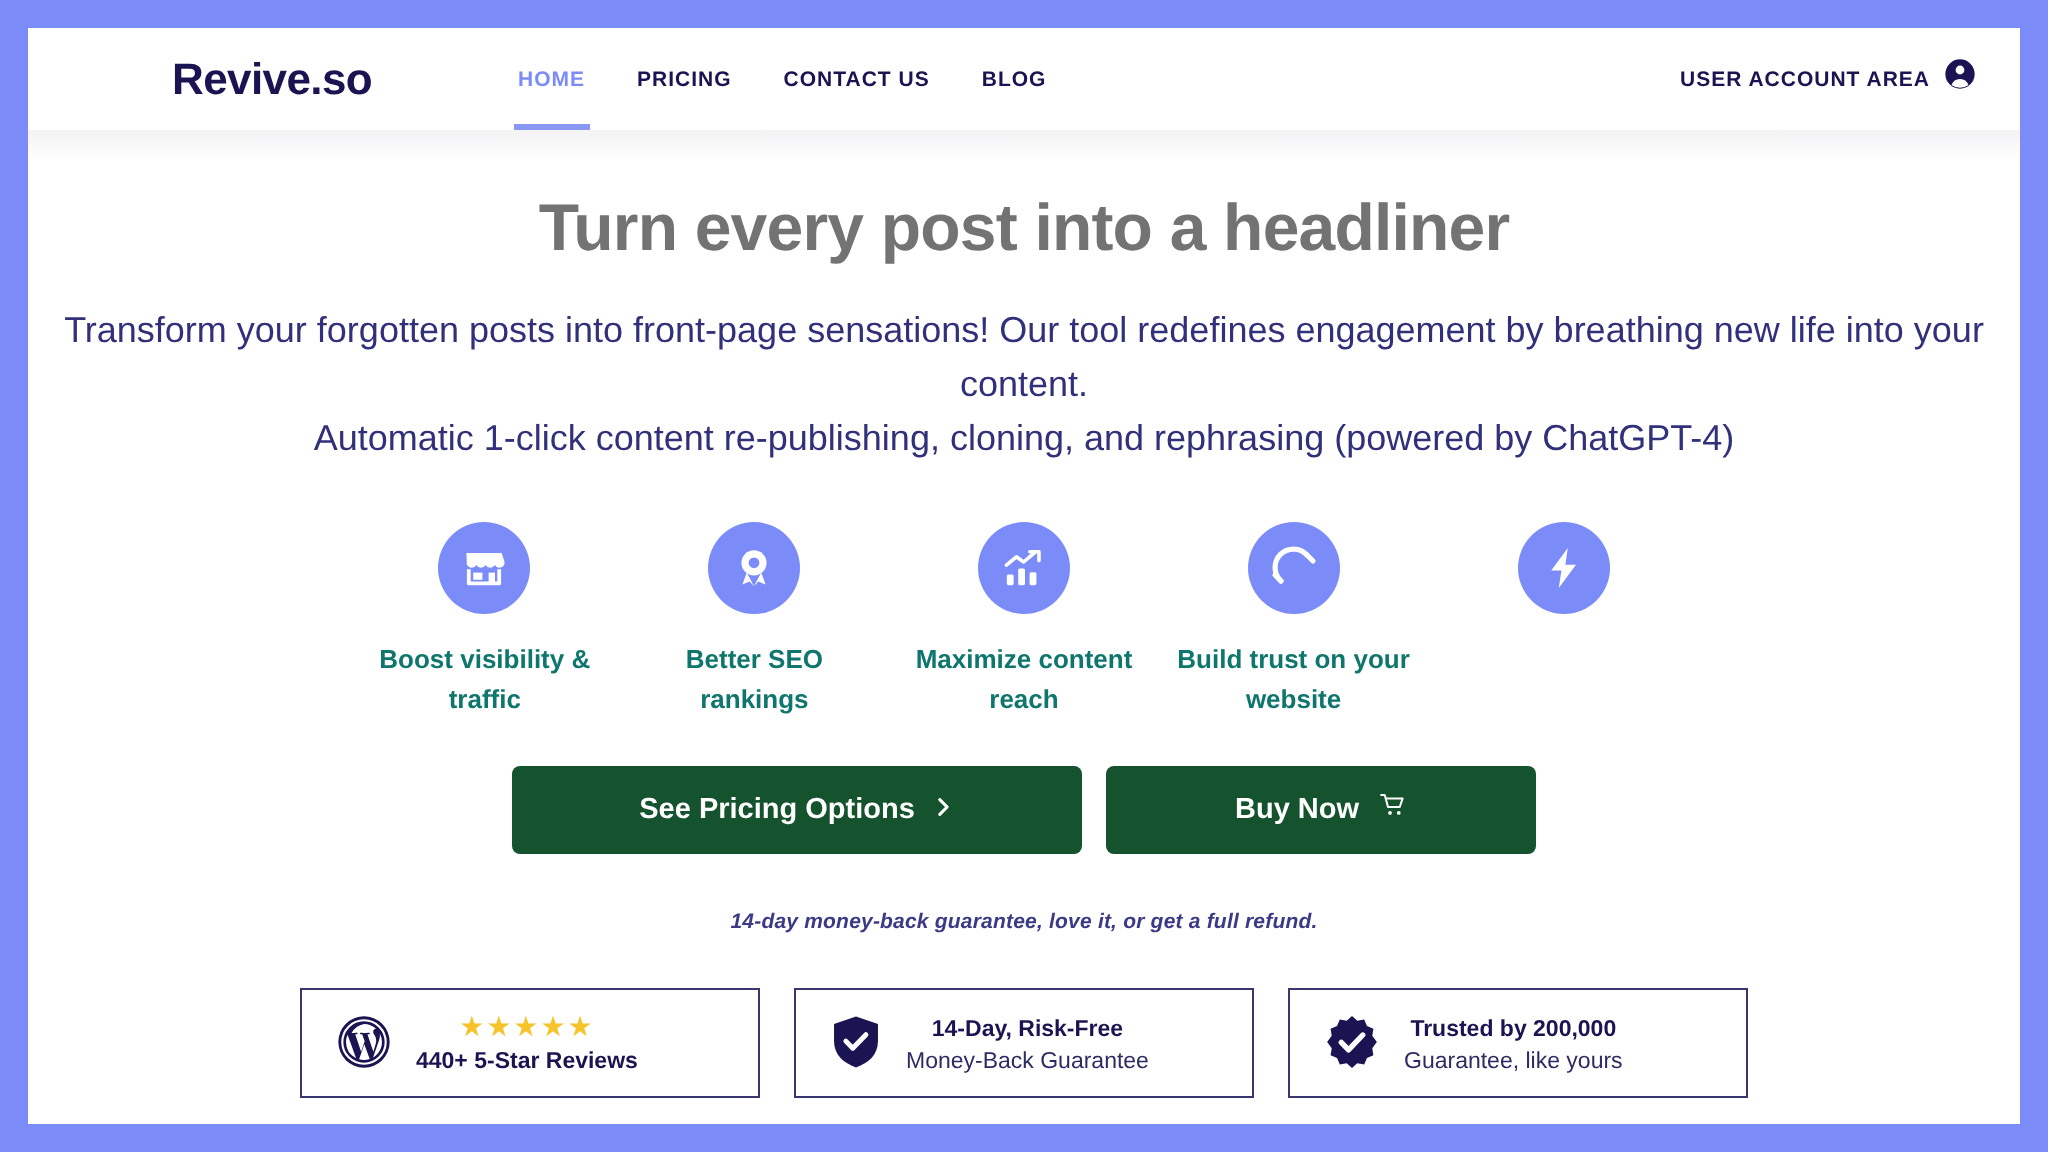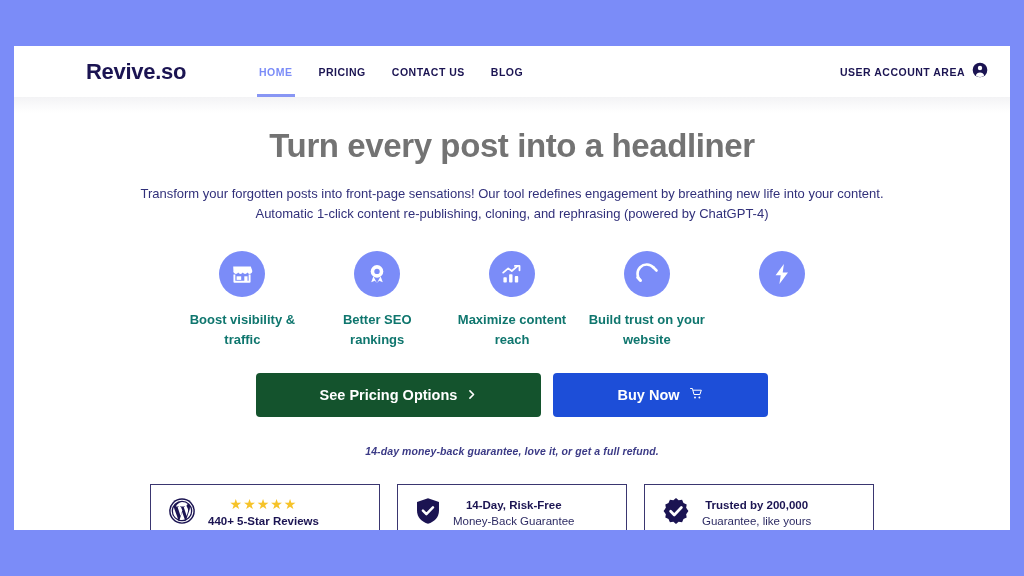--- a/index.html
+++ b/index.html
@@ -15,21 +15,21 @@
     background: #7b8cf8;
     font-family: "Liberation Sans", sans-serif;
     display: flex;
     align-items: center;
     justify-content: center;
   }
 
   .page {
     position: relative;
     width: 996px;
-    height: 484px;
+    height: 548px;
     background: #ffffff;
     overflow: hidden;
   }
 
   
   .header {
     position: relative;
     height: 51px;
     background: #ffffff;
     display: flex;
@@ -112,21 +112,21 @@
   .headline {
     font-size: 33px;
     font-weight: bold;
     color: #737373;
     letter-spacing: -0.4px;
     line-height: 1.1;
   }
 
   .subhead {
     margin-top: 20px;
-    font-size: 13px;
+    font-size: 18px;
     line-height: 1.5;
     color: #31307a;
     font-weight: 400;
   }
 
   .subhead .line { display: block; }
 
   
   .features {
     margin-top: 28px;
@@ -187,21 +187,21 @@
 
   .btn-pricing {
     width: 285px;
     height: 44px;
     background: #14532d;
   }
 
   .btn-buy {
     width: 215px;
     height: 44px;
-    background: #1d4ed8;
+    background: #14532d;
   }
 
   .guarantee {
     margin-top: 28px;
     text-align: center;
     font-size: 10.5px;
     font-style: italic;
     font-weight: bold;
     color: #3b3a86;
     letter-spacing: 0.1px;

